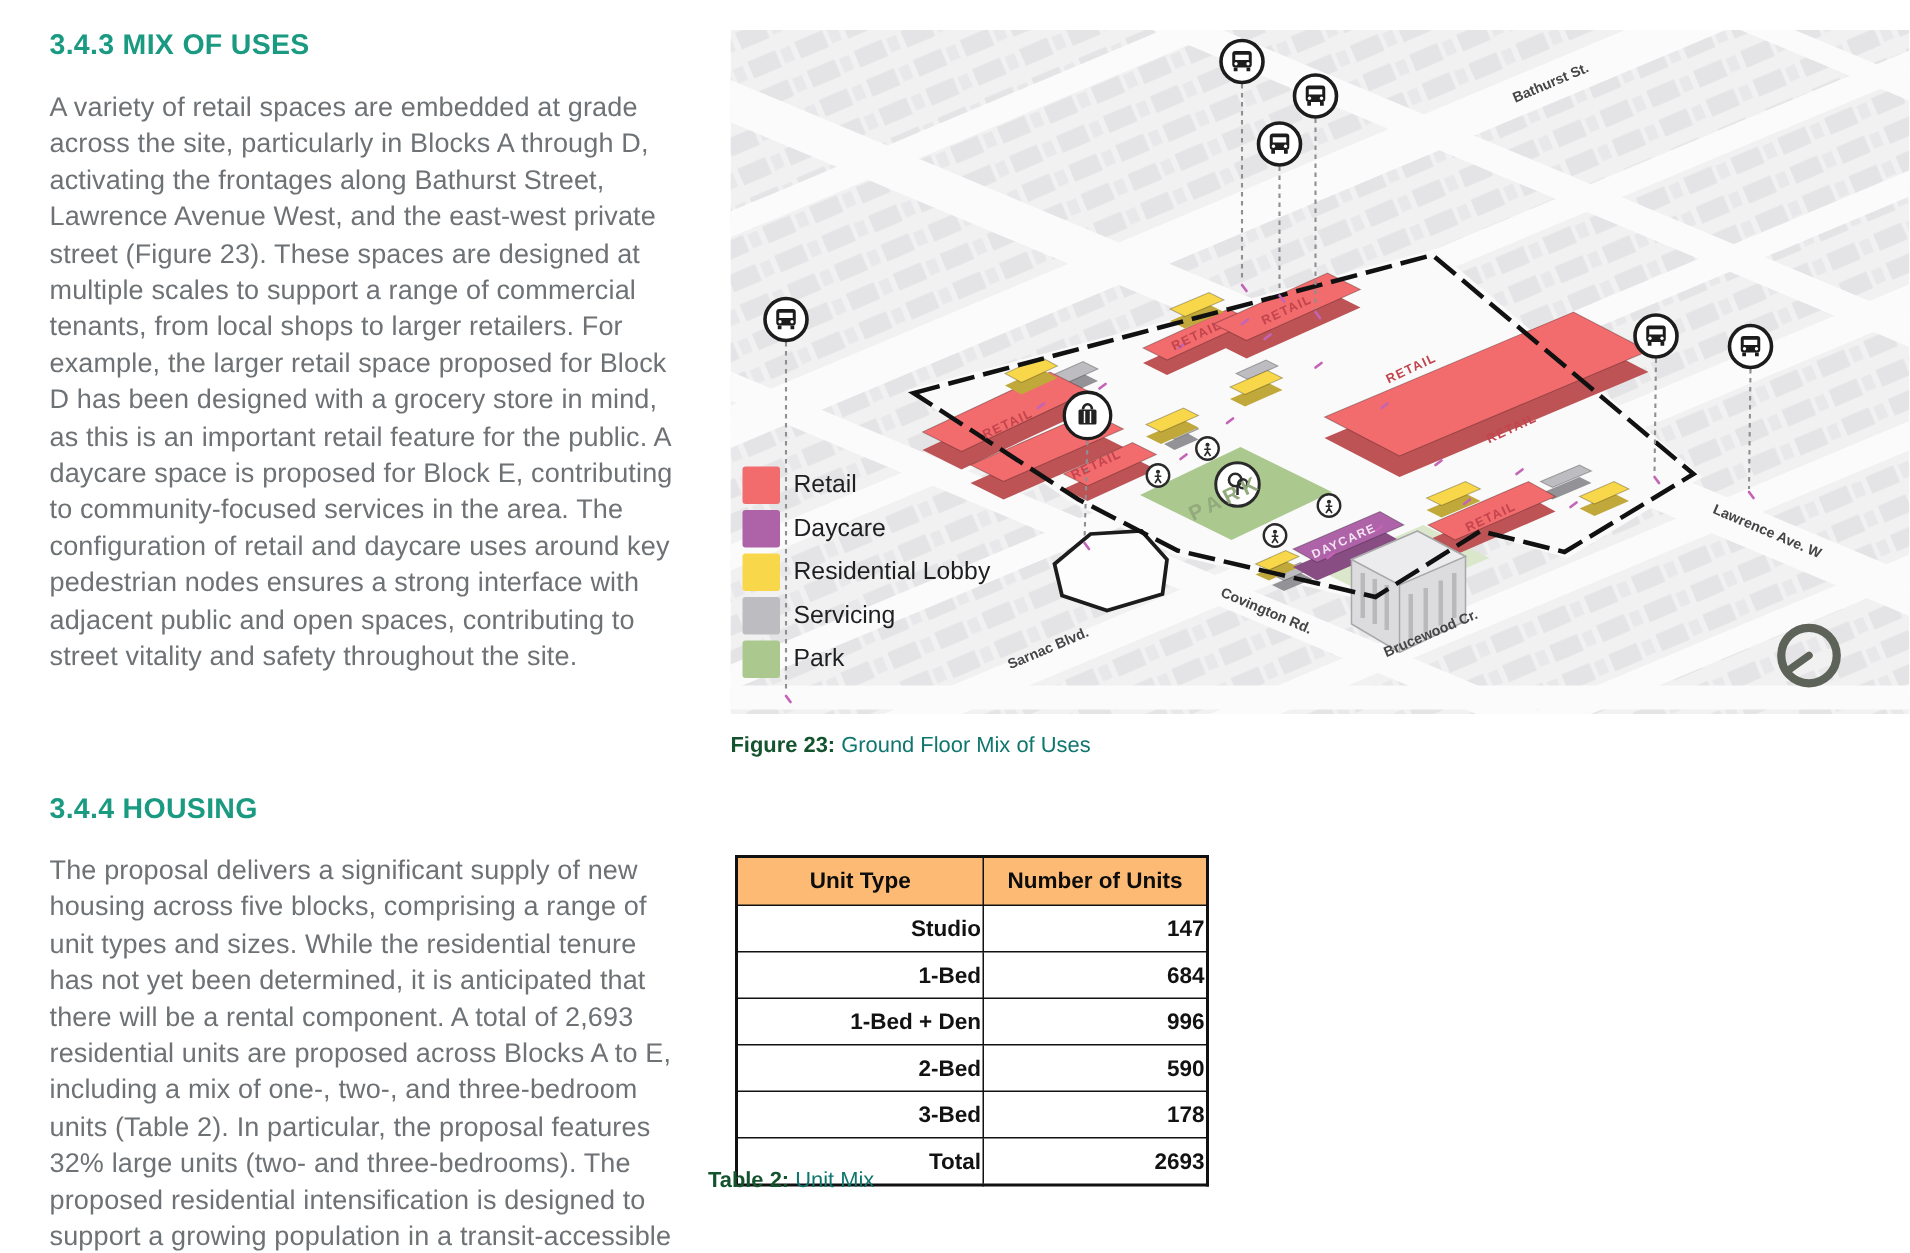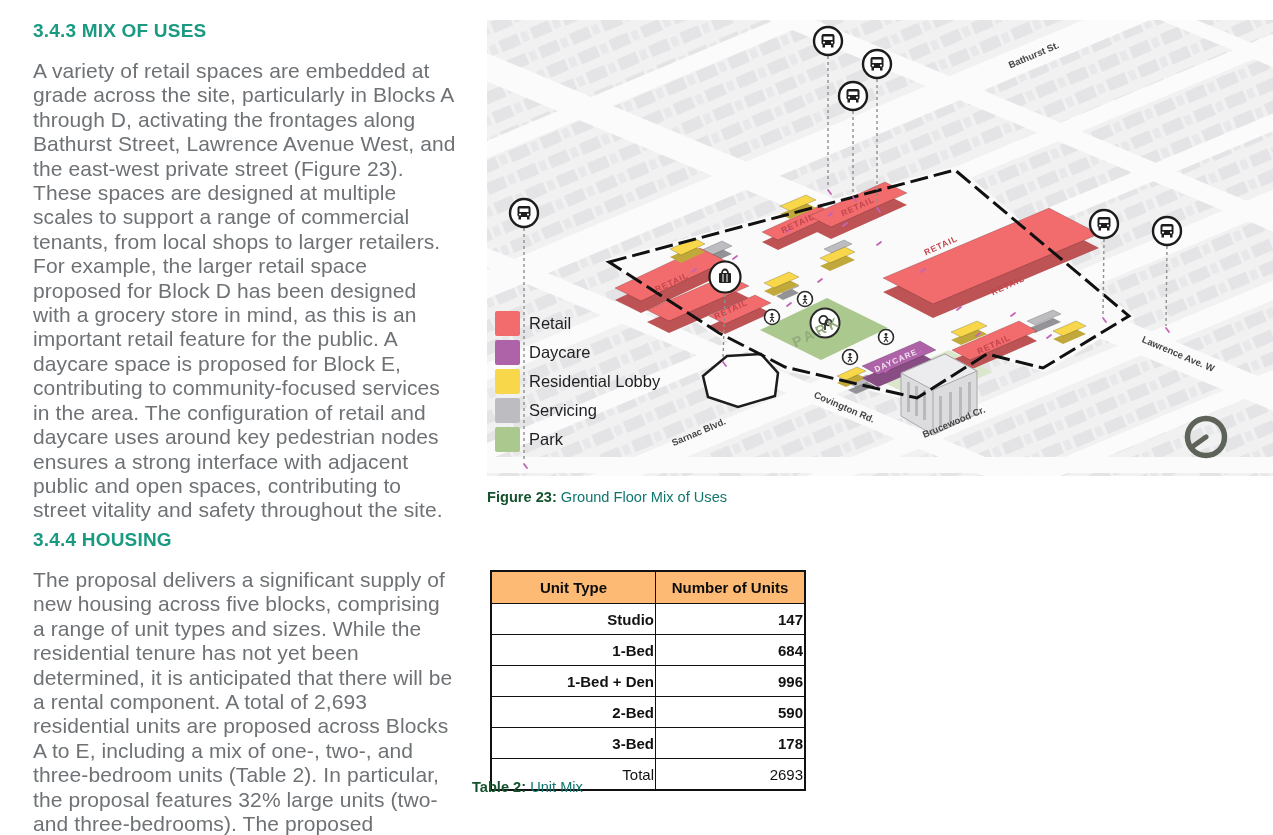--- a/index.html
+++ b/index.html
@@ -1,42 +1,42 @@
 <!DOCTYPE html>
 <html><head>
 <meta charset="utf-8">
 <style>
   html,body{margin:0;padding:0;background:#ffffff;}
   .page{position:relative;width:1273px;height:835px;background:#ffffff;overflow:hidden;
         font-family:"Liberation Sans","DejaVu Sans",sans-serif;padding-left:30px;}
   
   .sec{position:absolute;left:33px;width:424px;}
   .sec-heading{margin:0;font-size:19px;font-weight:700;color:#1b9a82;letter-spacing:.2px;}
-  .sec-body{margin:17px 0 0 0;font-size:21px;line-height:24.4px;color:#6e7275;letter-spacing:.1px;}
+  .sec-body{margin:17px 0 0 0;font-size:18px;line-height:24.4px;color:#6e7275;letter-spacing:.1px;}
   
   .figure{position:absolute;left:487px;top:20px;width:786px;height:456px;}
   .figure svg{display:block;}
   .legend{position:absolute;left:8px;top:291px;}
   .legend-row{display:flex;align-items:center;height:25px;margin-bottom:4px;}
   .swatch{width:25px;height:25px;border-radius:2px;flex:0 0 25px;}
   .legend-label{margin-left:9px;font-size:16.5px;color:#1e1f21;font-weight:400;}
   .caption{position:absolute;left:487px;font-size:14.6px;}
   .caption b{color:#14532d;font-weight:700;}
   .caption span{color:#0f766e;}
   .tcaption{left:472px;}
   
   .unit-table{position:absolute;left:490px;top:570px;border-collapse:collapse;
               border:2px solid #111;}
   .unit-table th{background:#fdba74;color:#0d0d0d;font-size:15px;font-weight:700;
                  border:1.6px solid #111;height:29px;}
   .unit-table td{border:1.5px solid #111;height:28px;text-align:right;color:#121212;
                  font-size:15px;font-weight:600;}
   .unit-table .c1{width:161px;}
   .unit-table .c2{width:146px;}
-  .unit-table .total td{font-weight:400;}
+  .unit-table .total td{font-weight:700;}
   
   .road{stroke:#fbfbfc;fill:none;}
   .top{stroke:rgba(0,0,0,.28);stroke-width:.7;}
   .ext{filter:brightness(.78);}
   .flat{stroke:none;}
   .leader{stroke:#8f8f91;stroke-width:1.4;stroke-dasharray:3 3;fill:none;}
   .tick{stroke:#c364b6;stroke-width:1.8;fill:none;stroke-linecap:round;}
   .stname{font-family:"Liberation Sans","DejaVu Sans",sans-serif;font-size:9.5px;
           font-weight:700;fill:#454547;}
   .blabel{font-family:"Liberation Sans","DejaVu Sans",sans-serif;font-size:8.5px;

